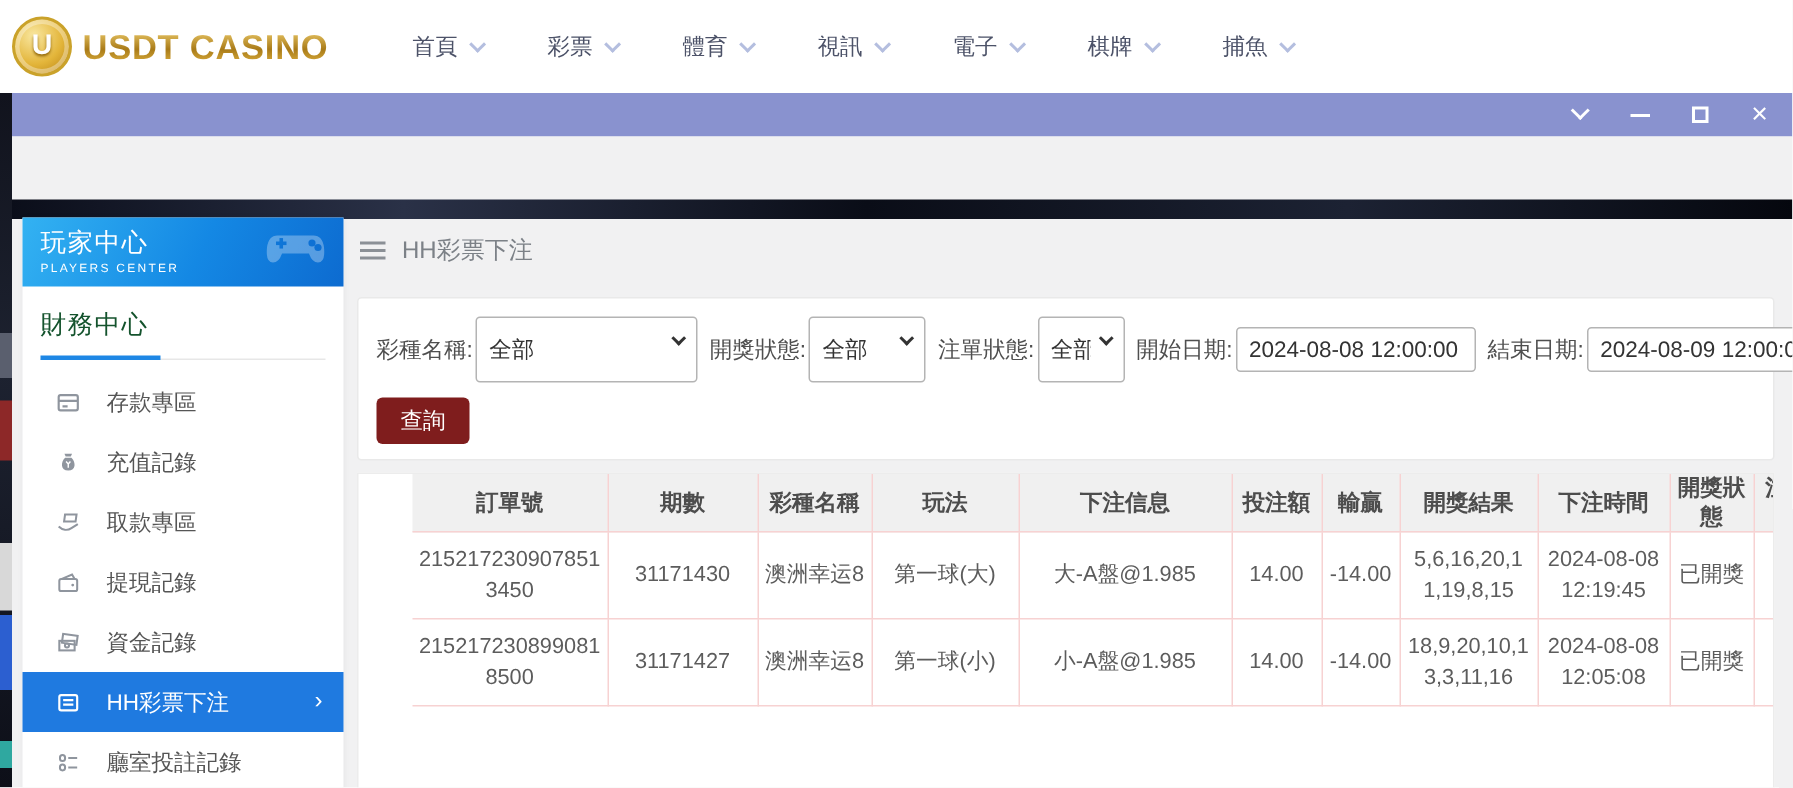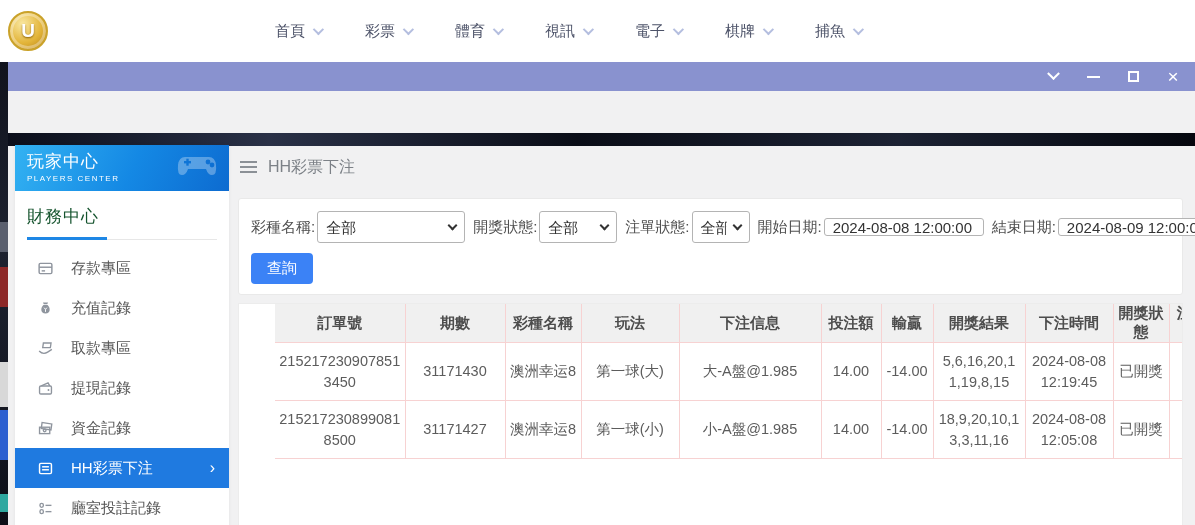--- a/index.html
+++ b/index.html
@@ -56,47 +56,48 @@
   .content { position:absolute; left:230px; top:54px; right:12px; bottom:0; }
   .page-header { height:44px; display:flex; align-items:center; gap:11px; color:#7c8187; font-size:16px; padding-left:2px; }
   .burger { display:inline-block; width:17px; }
   .burger b { display:block; height:2px; background:#8b9096; margin:3px 0; }
 
   .filter-card { margin-top:9px; background:#fff; border:1px solid #e9e9e9; border-radius:3px; padding:12px 12px 10px 12px; }
   .filter-row { display:flex; align-items:center; gap:2px; font-size:15px; color:#4f4f4f; flex-wrap:nowrap; }
   .f-label { margin-left:6px; white-space:nowrap; }
   .f-label:first-child { margin-left:0; }
   .sel-wrap { position:relative; display:inline-block; }
-  .sel-wrap select { appearance:none; -webkit-appearance:none; height:32px; border:1px solid #b4b4b4; border-radius:3px; background:#fff; font-size:15px; color:#333; padding:0 22px 0 8px; font-family:"Liberation Sans",sans-serif; }
+  .sel-wrap select { appearance:none; -webkit-appearance:none; height:44px; border:1px solid #b4b4b4; border-radius:3px; background:#fff; font-size:15px; color:#333; padding:0 22px 0 8px; font-family:"Liberation Sans",sans-serif; }
   .sel-wrap .sc { position:absolute; right:9px; top:11px; width:7px; height:7px; border-right:2px solid #333; border-bottom:2px solid #333; transform:rotate(45deg); pointer-events:none; }
   .sel-lottery select { width:148px; }
   .sel-draw select { width:78px; }
   .sel-order select { width:58px; }
-  .f-input { height:18px; width:160px; border:1px solid #b4b4b4; border-radius:3px; font-size:15px; color:#333; padding:0 8px; font-family:"Liberation Sans",sans-serif; }
+  .f-input { height:30px; width:160px; border:1px solid #b4b4b4; border-radius:3px; font-size:15px; color:#333; padding:0 8px; font-family:"Liberation Sans",sans-serif; }
   .btn-row { margin-top:10px; }
-  .btn-query { width:62px; height:31px; background:#3b82f6; color:#fff; border:none; border-radius:4px; font-size:15px; cursor:pointer; font-family:"Liberation Sans",sans-serif; }
+  .btn-query { width:62px; height:31px; background:#7f1d1d; color:#fff; border:none; border-radius:4px; font-size:15px; cursor:pointer; font-family:"Liberation Sans",sans-serif; }
 
   .table-card { margin-top:8px; background:#fff; border:1px solid #ececec; overflow:hidden; height:230px; }
   table { width:100%; border-collapse:collapse; table-layout:fixed; text-align:center; color:#5c5c5c; font-size:14.5px;margin-left:36px; }
   th { background:#f0f0f0; font-weight:bold; color:#4d4d4d; height:38px; border:1px solid #f7d2d2; border-top:none; font-size:15px; padding:0 2px; }
   th:first-child, td:first-child { border-left:none; }
   th:last-child, td:last-child { border-right:none; }
   td { height:58px; border:1px solid #f7d2d2; padding:2px 4px; line-height:1.4; }
   td.brk { word-break:break-all; }
 </style>
 </head>
 <body>
 
 <div class="stage">
 
   <div class="topnav">
     <div class="logo">
       <div class="coin">
           <span>U</span>
         </div>
+      <div class="logo-text">USDT CASINO</div>
     </div>
     <div class="nav">
       <div class="nav-item">
           <span>首頁</span>
           <i class="chev"></i>
         </div>
       <div class="nav-item">
           <span>彩票</span>
           <i class="chev"></i>
         </div>

